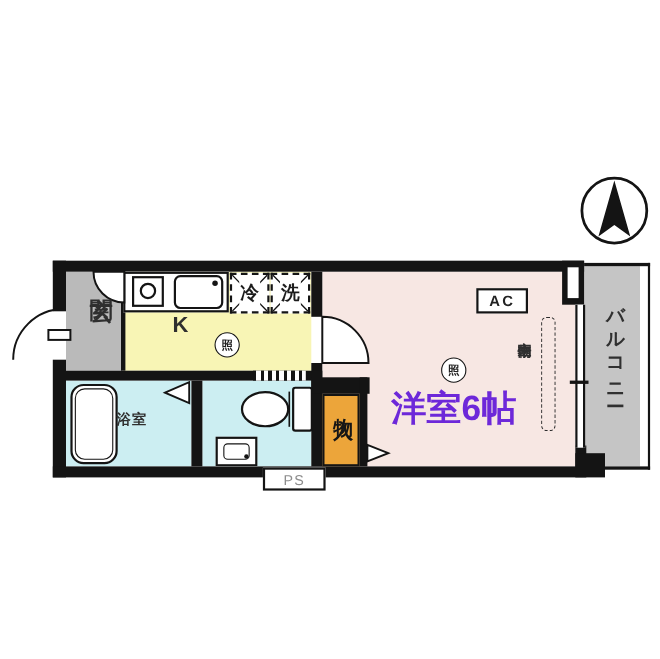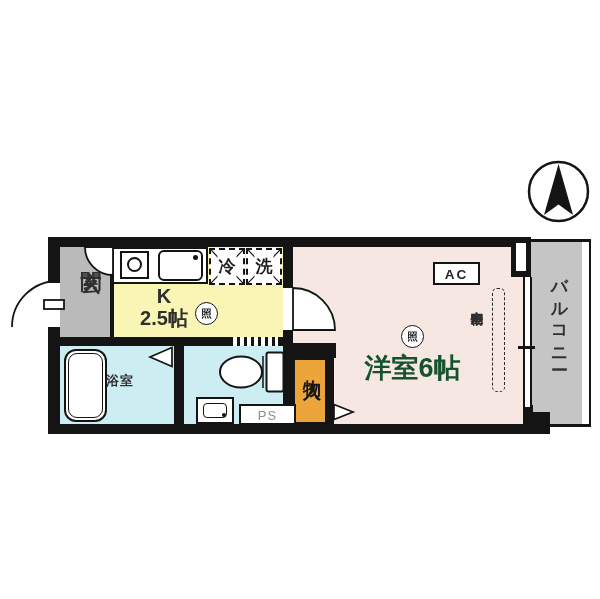--- a/index.html
+++ b/index.html
@@ -87,21 +87,21 @@
     <div class="lbl" style="left:50%;top:50%;transform:translate(-50%,-54%);font-size:17px;color:#1c1c1c;background:#fff;padding:0 1px;">洗</div>
   </div>
 
   <div class="box" style="left:64px;top:349px;width:43px;height:73px;border-radius:12px;">
     <div class="abs" style="left:2px;top:2px;right:2px;bottom:2px;border:1.5px solid var(--c-wall,#141414);border-radius:9px;"></div>
   </div>
   <div class="box" style="left:196px;top:397px;width:38px;height:27px;">
     <div class="abs" style="left:5px;top:4px;width:24px;height:15px;border:1.5px solid var(--c-wall,#141414);border-radius:4px;"></div>
     <div class="dot" style="left:24px;top:14px;width:4px;height:4px;"></div>
   </div>
-  <div class="box" style="left:239px;top:404px;width:57px;height:21px;">
+  <div class="box" style="left:239px;top:425px;width:57px;height:21px;">
     <div class="lbl" style="left:50%;top:50%;transform:translate(-50%,-50%);font-size:13px;color:#8d8d8d;letter-spacing:1px;font-weight:normal;">PS</div>
   </div>
 
   <div class="box" style="left:433px;top:262px;width:47px;height:23px;">
     <div class="lbl" style="left:50%;top:50%;transform:translate(-50%,-50%);font-size:13.5px;color:#222;letter-spacing:2px;">AC</div>
   </div>
   <div class="abs" style="left:492px;top:288px;width:13px;height:104px;border:1.5px dashed #2a2a2a;border-radius:5px;"></div>
 
   <div class="light" style="left:195px;top:302px;">
     <span>照</span>
@@ -130,26 +130,25 @@
 
   <svg class="abs" style="left:525px;top:158px;" width="67" height="67" viewBox="0 0 67 67">
     <circle cx="33.5" cy="33.5" r="29.5" fill="#ffffff" stroke="#141414" stroke-width="2.5"></circle>
     <path d="M 33.5 6 L 48 57 L 33.5 46.5 L 19 57 Z" fill="#141414"></path>
   </svg>
 
   <div class="lbl vert" style="left:77px;top:254px;font-size:21px;letter-spacing:2px;">玄関</div>
 
   <div class="lbl" style="left:118px;top:285px;width:92px;text-align:center;font-size:20px;line-height:22px;">
     <span style="display:block;">K</span>
-    <span style="display:block;">2.5帖</span>
   </div>
 
   <div class="lbl" style="left:106px;top:372px;font-size:13px;letter-spacing:1px;">浴室</div>
 
   <div class="lbl vert" style="left:300px;top:366px;font-size:18px;color:#161616;letter-spacing:1px;">物入</div>
 
-  <div class="lbl" style="left:340px;top:350px;width:145px;text-align:center;font-size:27px;color:#14532d;">洋室6帖</div>
+  <div class="lbl" style="left:340px;top:350px;width:145px;text-align:center;font-size:32px;color:#6d28d9;">洋室6帖</div>
 
   <div class="lbl vert" style="left:468px;top:301px;font-size:12.5px;letter-spacing:1px;">室内物干</div>
 
   <div class="lbl vert" style="left:548px;top:267px;font-size:17px;letter-spacing:4px;color:#303030;">バルコニー</div>
 
 </div>
 
 </body></html>

